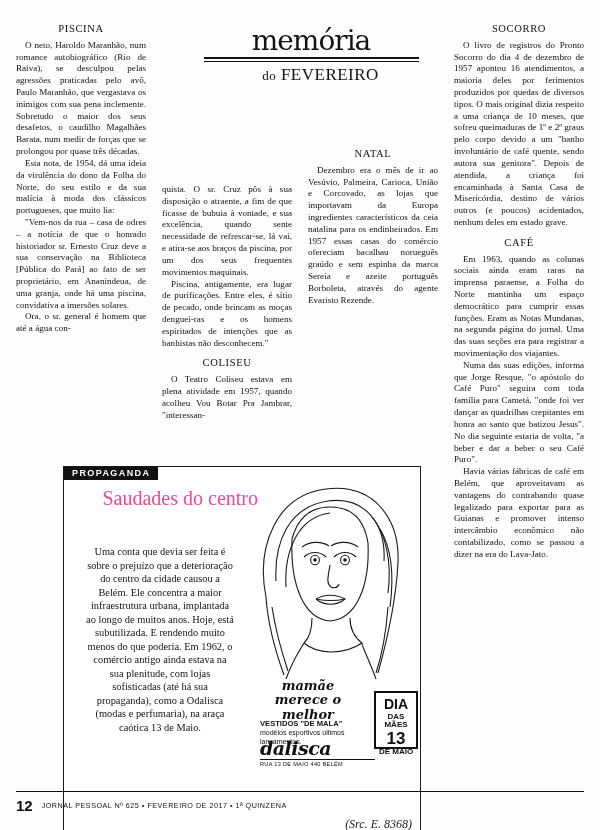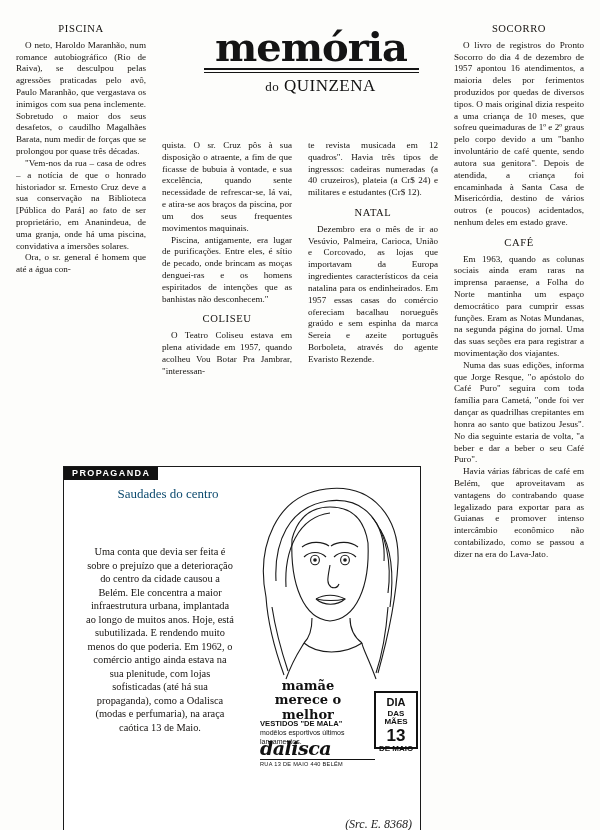--- a/index.html
+++ b/index.html
@@ -26,22 +26,22 @@
   
   .masthead {
     position: absolute;
     left: 196px;
     top: 28px;
     width: 230px;
     text-align: center;
   }
   .masthead .memoria {
     font-family: "DejaVu Serif", serif;
-    font-size: 40px;
-    font-weight: bold;
+    font-size: 28px;
+    font-weight: normal;
     letter-spacing: -1px;
     line-height: 0.95;
     color: #141414;
   }
   .masthead .rules {
     margin: 2px auto 1px auto;
     width: 215px;
   }
   .masthead .rule-top {
     border-top: 2px solid #141414;
@@ -80,21 +80,21 @@
   }
   .col.c1 { left: 0; }
   .col.c2 { left: 146px; top: 118px; width: 130px; }
   .col.c3 { left: 292px; top: 118px; width: 130px; }
   .col.c4 { left: 438px; width: 130px; }
 
   .col p {
     margin: 0 0 0 0;
     text-indent: 9px;
   }
-  .col p.noind { text-indent: 0; }
+  .col p.noind { text-indent: 0; margin-top: 44px; }
   .sec-head {
     text-align: center;
     font-weight: normal;
     font-size: 10.6px;
     letter-spacing: 0.6px;
     margin: 7px 0 4px 0;
     text-indent: 0 !important;
   }
   .sec-head.first { margin-top: 0; }
 
@@ -120,25 +120,25 @@
     font-size: 9px;
     font-weight: bold;
     letter-spacing: 1.4px;
     padding: 2px 8px 2px 8px;
   }
   .ad-title {
     position: absolute;
     left: 14px;
     top: 20px;
     width: 180px;
-    text-align: center;
+    text-align: right;
     font-family: "Liberation Serif", serif;
-    font-size: 13px;
+    font-size: 20px;
     line-height: 1.12;
-    color: #0c4a6e;
+    color: #ec4899;
   }
   .ad-body {
     position: absolute;
     left: 22px;
     top: 78px;
     width: 148px;
     font-size: 10.4px;
     line-height: 1.30;
     text-align: center;
     color: #15120f;
@@ -158,20 +158,21 @@
     position: absolute;
     left: 196px;
     top: 212px;
     width: 96px;
     text-align: center;
     font-family: "DejaVu Serif", serif;
     font-weight: bold;
     font-size: 13px;
     line-height: 1.1;
     color: #111;
+    font-style: italic;
   }
   .vestidos {
     position: absolute;
     left: 196px;
     top: 252px;
     width: 106px;
     font-family: "Liberation Sans", sans-serif;
     font-size: 7px;
     line-height: 1.25;
     color: #111;
@@ -186,21 +187,21 @@
     height: 58px;
     border: 2px solid #111;
     background: #fff;
     text-align: center;
     font-family: "Liberation Sans", sans-serif;
     font-weight: bold;
     line-height: 1.0;
     padding-top: 4px;
     box-sizing: border-box;
   }
-  .dia-stamp .l1 { font-size: 11px; }
+  .dia-stamp .l1 { font-size: 14px; }
   .dia-stamp .l2 { font-size: 8px; margin-top: 2px;}
   .dia-stamp .l3 { font-size: 17px; margin-top: 1px;}
   .dia-stamp .l4 { font-size: 8px; margin-top: 1px;}
 
   .logo-wrap {
     position: absolute;
     left: 196px;
     top: 272px;
     width: 115px;
     height: 42px;
@@ -261,42 +262,42 @@
 <div class="page">
 
   <div class="masthead">
     <div class="memoria">memória</div>
     <div class="rules">
       <div class="rule-top"></div>
       <div class="rule-bot"></div>
     </div>
     <div class="cotidiano">
       <span class="small">do</span>
-      <span>QUINZENA</span>
+      <span>FEVEREIRO</span>
     </div>
   </div>
 
   <div class="cols">
 
     <div class="col c1">
       <div class="sec-head first">PISCINA</div>
       <p>O neto, Haroldo Maranhão, num romance autobiográfico (Rio de Raiva), se desculpou pelas agressões praticadas pelo avô, Paulo Maranhão, que vergastava os inimigos com sua pena inclemente. Sobretudo o maior dos seus desafetos, o caudilho Magalhães Barata, num medir de forças que se prolongou por quase três décadas.</p>
+      <p>Esta nota, de 1954, dá uma ideia da virulência do dono da Folha do Norte, do seu estilo e da sua malícia à moda dos clássicos portugueses, que muito lia:</p>
       <p>"Vem-nos da rua – casa de odres – a notícia de que o honrado historiador sr. Ernesto Cruz deve a sua conservação na Biblioteca [Pública do Pará] ao fato de ser proprietário, em Ananindeua, de uma granja, onde há uma piscina, convidativa a imersões solares.</p>
       <p>Ora, o sr. general é homem que até a água con-</p>
     </div>
 
     <div class="col c2">
       <p class="noind">quista. O sr. Cruz pôs à sua disposição o atraente, a fim de que ficasse de bubuia à vontade, e sua excelência, quando sente necessidade de refrescar-se, lá vai, e atira-se aos braços da piscina, por um dos seus frequentes movimentos maquinais.</p>
       <p>Piscina, antigamente, era lugar de purificações. Entre eles, é sítio de pecado, onde brincam as moças denguei-ras e os homens espiritados de intenções que as banhistas não desconhecem."</p>
       <div class="sec-head">COLISEU</div>
       <p>O Teatro Coliseu estava em plena atividade em 1957, quando acolheu Vou Botar Pra Jambrar, "interessan-</p>
     </div>
 
     <div class="col c3">
-      <p class="noind">te revista musicada em 12 quadros". Havia três tipos de ingressos: cadeiras numeradas (a 40 cruzeiros), plateia (a Cr$ 24) e militares e estudantes (Cr$ 12).</p>
       <div class="sec-head">NATAL</div>
       <p>Dezembro era o mês de ir ao Vesúvio, Palmeira, Carioca, União e Corcovado, as lojas que importavam da Europa ingredientes característicos da ceia natalina para os endinheirados. Em 1957 essas casas do comércio ofereciam bacalhau norueguês graúdo e sem espinha da marca Sereia e azeite português Borboleta, através do agente Evaristo Rezende.</p>
     </div>
 
     <div class="col c4">
       <div class="sec-head first">SOCORRO</div>
       <p>O livro de registros do Pronto Socorro do dia 4 de dezembro de 1957 apontou 16 atendimentos, a maioria deles por ferimentos produzidos por quedas de diversos tipos. O mais original dizia respeito a uma criança de 10 meses, que sofreu queimaduras de 1º e 2º graus pelo corpo devido a um "banho involuntário de café quente, sendo autora sua genitora". Depois de atendida, a criança foi encaminhada à Santa Casa de Misericórdia, destino de vários outros (e poucos) acidentados, nenhum deles em estado grave.</p>
       <div class="sec-head">CAFÉ</div>
       <p>Em 1963, quando as colunas sociais ainda eram raras na imprensa paraense, a Folha do Norte mantinha um espaço democrático para cumprir essas funções. Eram as Notas Mundanas, na segunda página do jornal. Uma das suas seções era para registrar a movimentação dos viajantes.</p>
       <p>Numa das suas edições, informa que Jorge Resque, "o apóstolo do Café Puro" seguira com toda família para Cametá, "onde foi ver dançar as quadrilhas crepitantes em honra ao santo que batizou Jesus". No dia seguinte estaria de volta, "a beber e dar a beber o seu Café Puro".</p>
@@ -367,14 +368,18 @@
     </div>
 
     <div class="logo-wrap">
       <div class="dalisca">dalisca</div>
       <div class="dalisca-sub">RUA 13 DE MAIO 440  BELÉM</div>
     </div>
 
     <div class="src">(Src. E. 8368)</div>
   </div>
 
+  <div class="footer">
+    <span class="pagenum">12</span>
+    <span class="footer-text">JORNAL PESSOAL Nº 625 • FEVEREIRO DE 2017 •  1ª QUINZENA</span>
+  </div>
 
 </div>
 
 </body></html>

